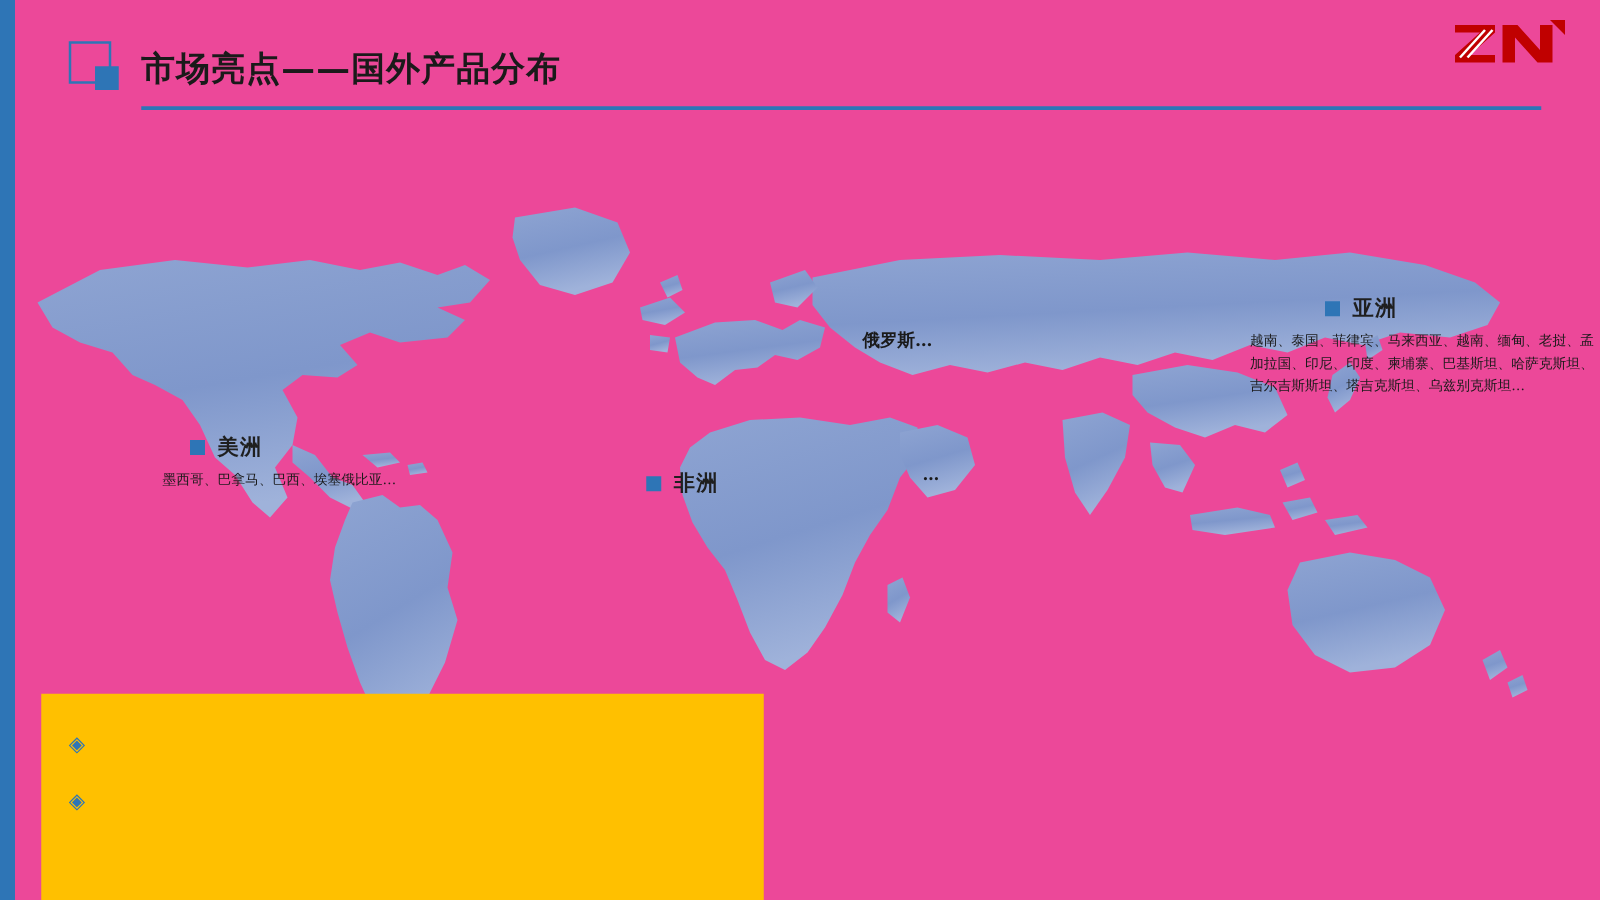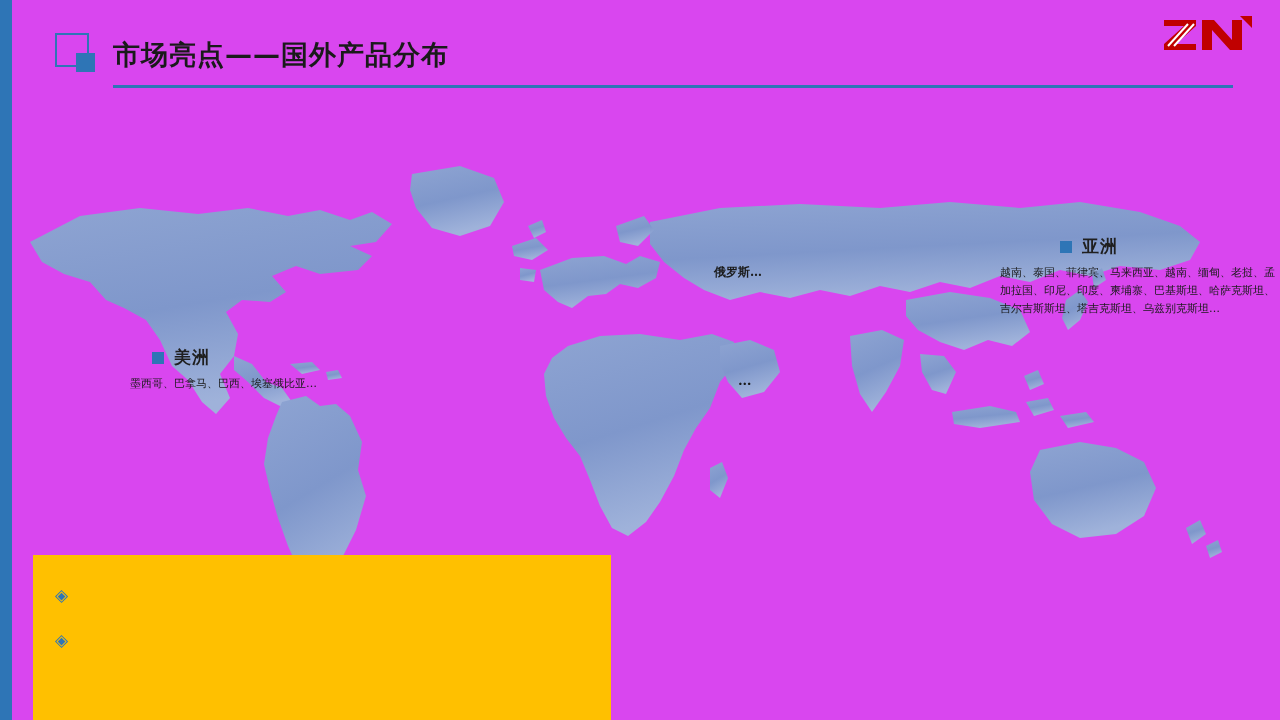--- a/index.html
+++ b/index.html
@@ -12,21 +12,21 @@
     background: #ffffff;
     font-family: "Liberation Sans", sans-serif;
     overflow: hidden;
     position: relative;
   }
   .slide {
     position: absolute;
     left: 0; top: 0;
     width: 1280px;
     height: 720px;
-    background: #d946ef;
+    background: #ec4899;
     overflow: hidden;
   }
 
   
   .left-bar {
     position: absolute;
     left: 0; top: 0;
     width: 12px;
     height: 720px;
     background: #2e75b6;
@@ -129,25 +129,24 @@
   #region-americas .region-head { margin-left: 22px; }
   #region-africa   { left: 495px; top: 375px; width: 260px; }
   #region-africa .region-head { margin-left: 22px; }
   #region-asia     { left: 1000px; top: 235px; width: 280px; }
   #region-asia .region-head { margin-left: 22px; padding-left: 38px; }
 
   .label-russia {
     position: absolute;
     left: 690px;
     top: 264px;
-    font-size: 12px;
+    font-size: 14px;
     font-weight: bold;
     color: #1a1a1a;
     font-family: "DejaVu Serif", "Liberation Serif", serif;
-    margin-left: 24px;
   }
   .label-dots {
     position: absolute;
     left: 738px;
     top: 372px;
     font-size: 13.5px;
     font-weight: bold;
     color: #1a1a1a;
     font-family: "DejaVu Serif", "Liberation Serif", serif;
   }
@@ -286,20 +285,24 @@
 
   <div class="region" id="region-americas">
     <div class="region-head">
       <div class="region-bullet"></div>
       <div class="region-name">美洲</div>
     </div>
     <div class="region-list">墨西哥、巴拿马、巴西、埃塞俄比亚…</div>
   </div>
 
   <div class="region" id="region-africa">
+    <div class="region-head">
+      <div class="region-bullet"></div>
+      <div class="region-name">非洲</div>
+    </div>
   </div>
 
   <div class="region" id="region-asia">
     <div class="region-head">
       <div class="region-bullet"></div>
       <div class="region-name">亚洲</div>
     </div>
     <div class="region-list">越南、泰国、菲律宾、马来西亚、越南、缅甸、老挝、孟加拉国、印尼、印度、柬埔寨、巴基斯坦、哈萨克斯坦、吉尔吉斯斯坦、塔吉克斯坦、乌兹别克斯坦…</div>
   </div>
 

